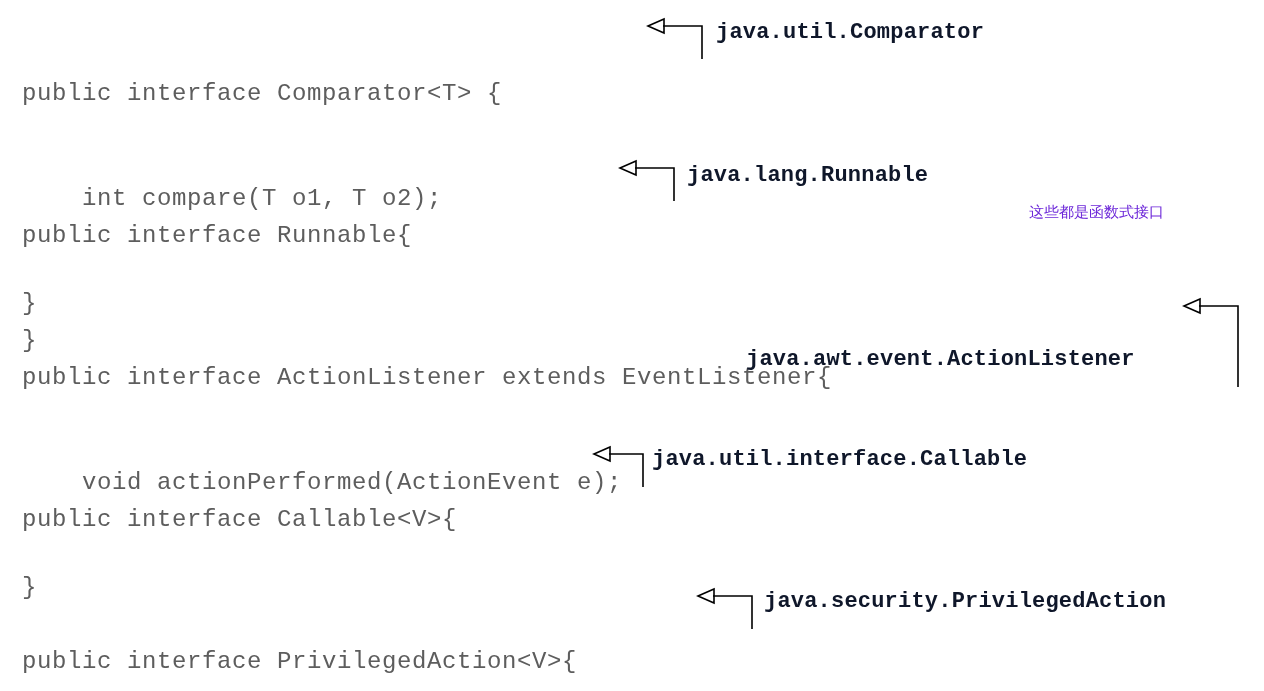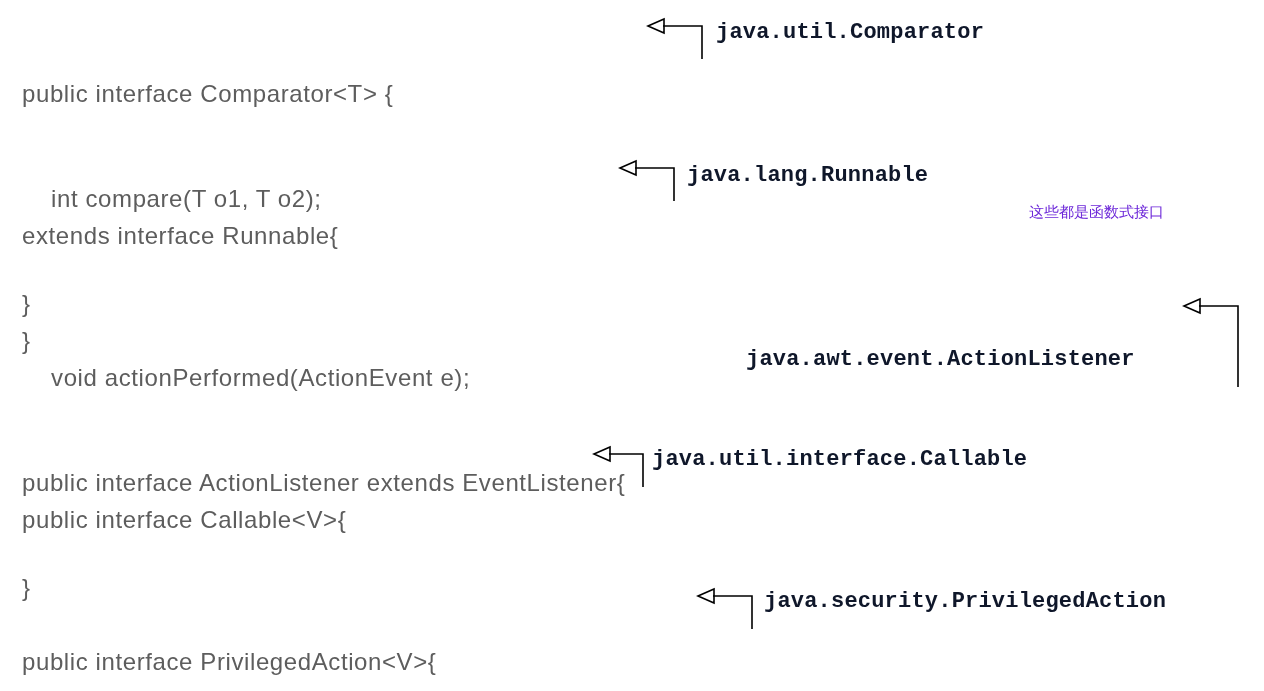--- a/index.html
+++ b/index.html
@@ -13,21 +13,21 @@
     position: relative;
     overflow: hidden;
     font-family: "Liberation Mono", "DejaVu Sans Mono", monospace;
   }
 
   
   .code-block {
     position: absolute;
     left: 22px;
     white-space: pre;
-    font-family: Liberation Sans, sans-serif;
+    font-family: Liberation Mono, monospace;
     font-size: 24px;
     line-height: 35px;
     color: #5d5d5d;
     letter-spacing: 0.6px;
   }
   .code-line {
     white-space: pre;
     display: block;
   }
 
@@ -60,27 +60,27 @@
 </head>
 <body>
 
 <div class="code-block" style="top:6px;">
   <span class="code-line">public interface Comparator&lt;T&gt; {</span>
   <span class="code-line">    int compare(T o1, T o2);</span>
   <span class="code-line">}</span>
 </div>
 
 <div class="code-block" style="top:148px;">
-  <span class="code-line">extends interface Runnable{</span>
+  <span class="code-line">public interface Runnable{</span>
   <span class="code-line">}</span>
 </div>
 
 <div class="code-block" style="top:290px;">
+  <span class="code-line">public interface ActionListener extends EventListener{</span>
   <span class="code-line">    void actionPerformed(ActionEvent e);</span>
-  <span class="code-line">public interface ActionListener extends EventListener{</span>
   <span class="code-line">}</span>
 </div>
 
 <div class="code-block" style="top:432px;">
   <span class="code-line">public interface Callable&lt;V&gt;{</span>
   
 </div>
 
 <div class="code-block" style="top:574px;">
   <span class="code-line">public interface PrivilegedAction&lt;V&gt;{</span>

